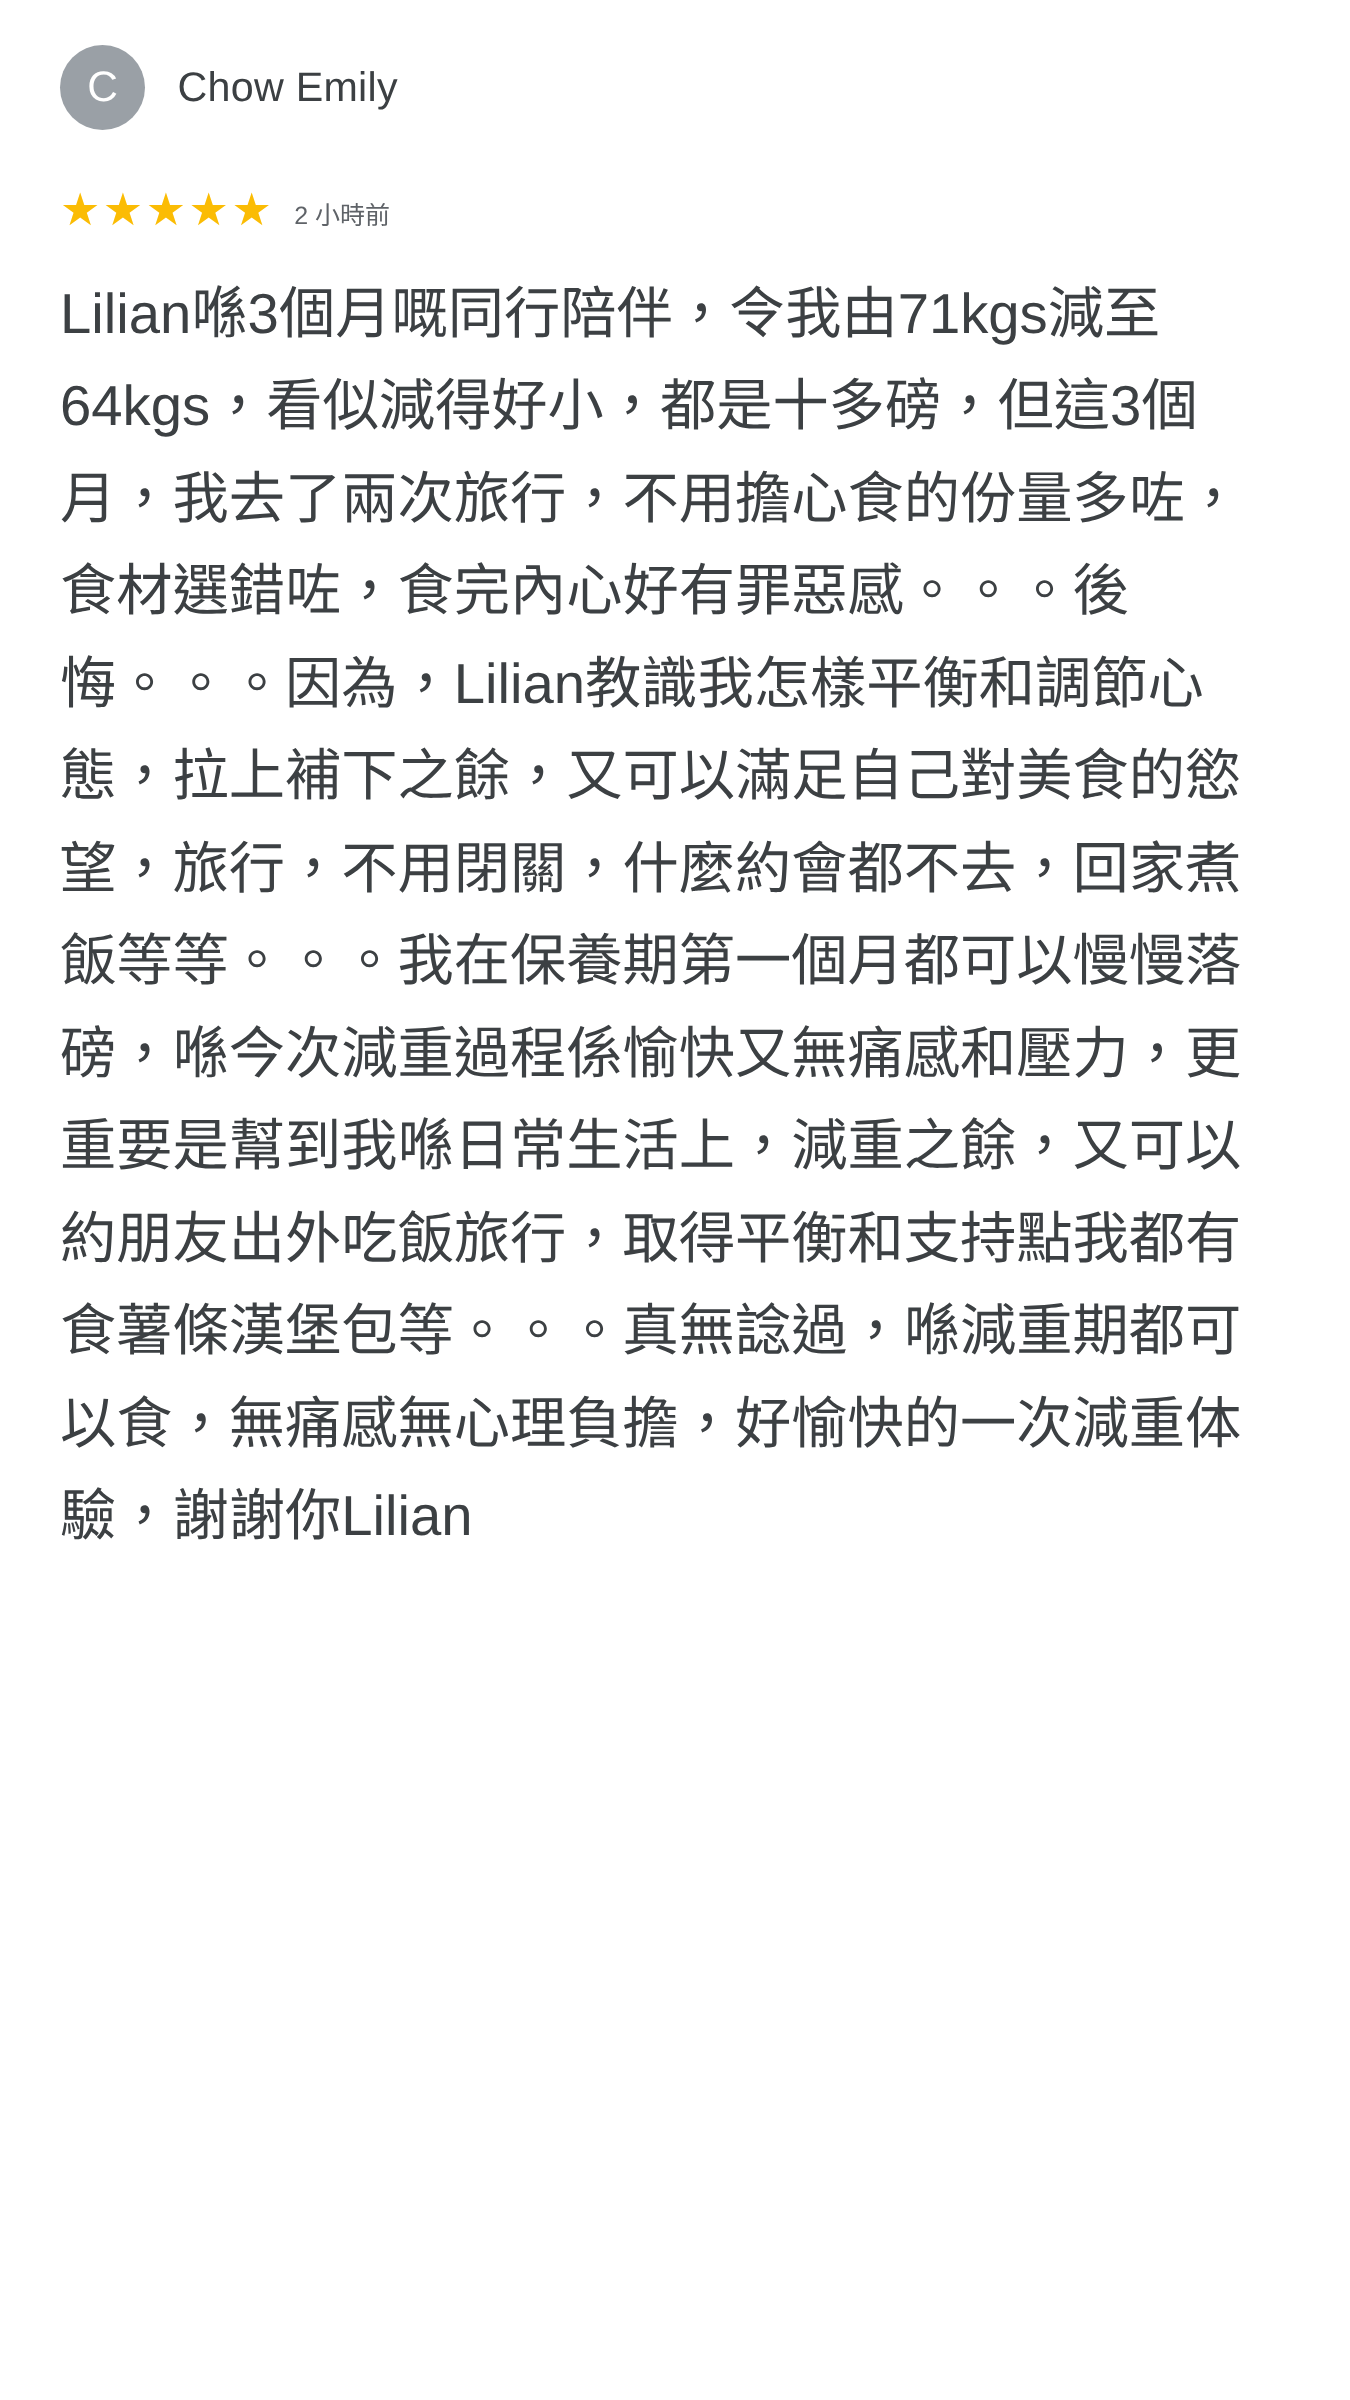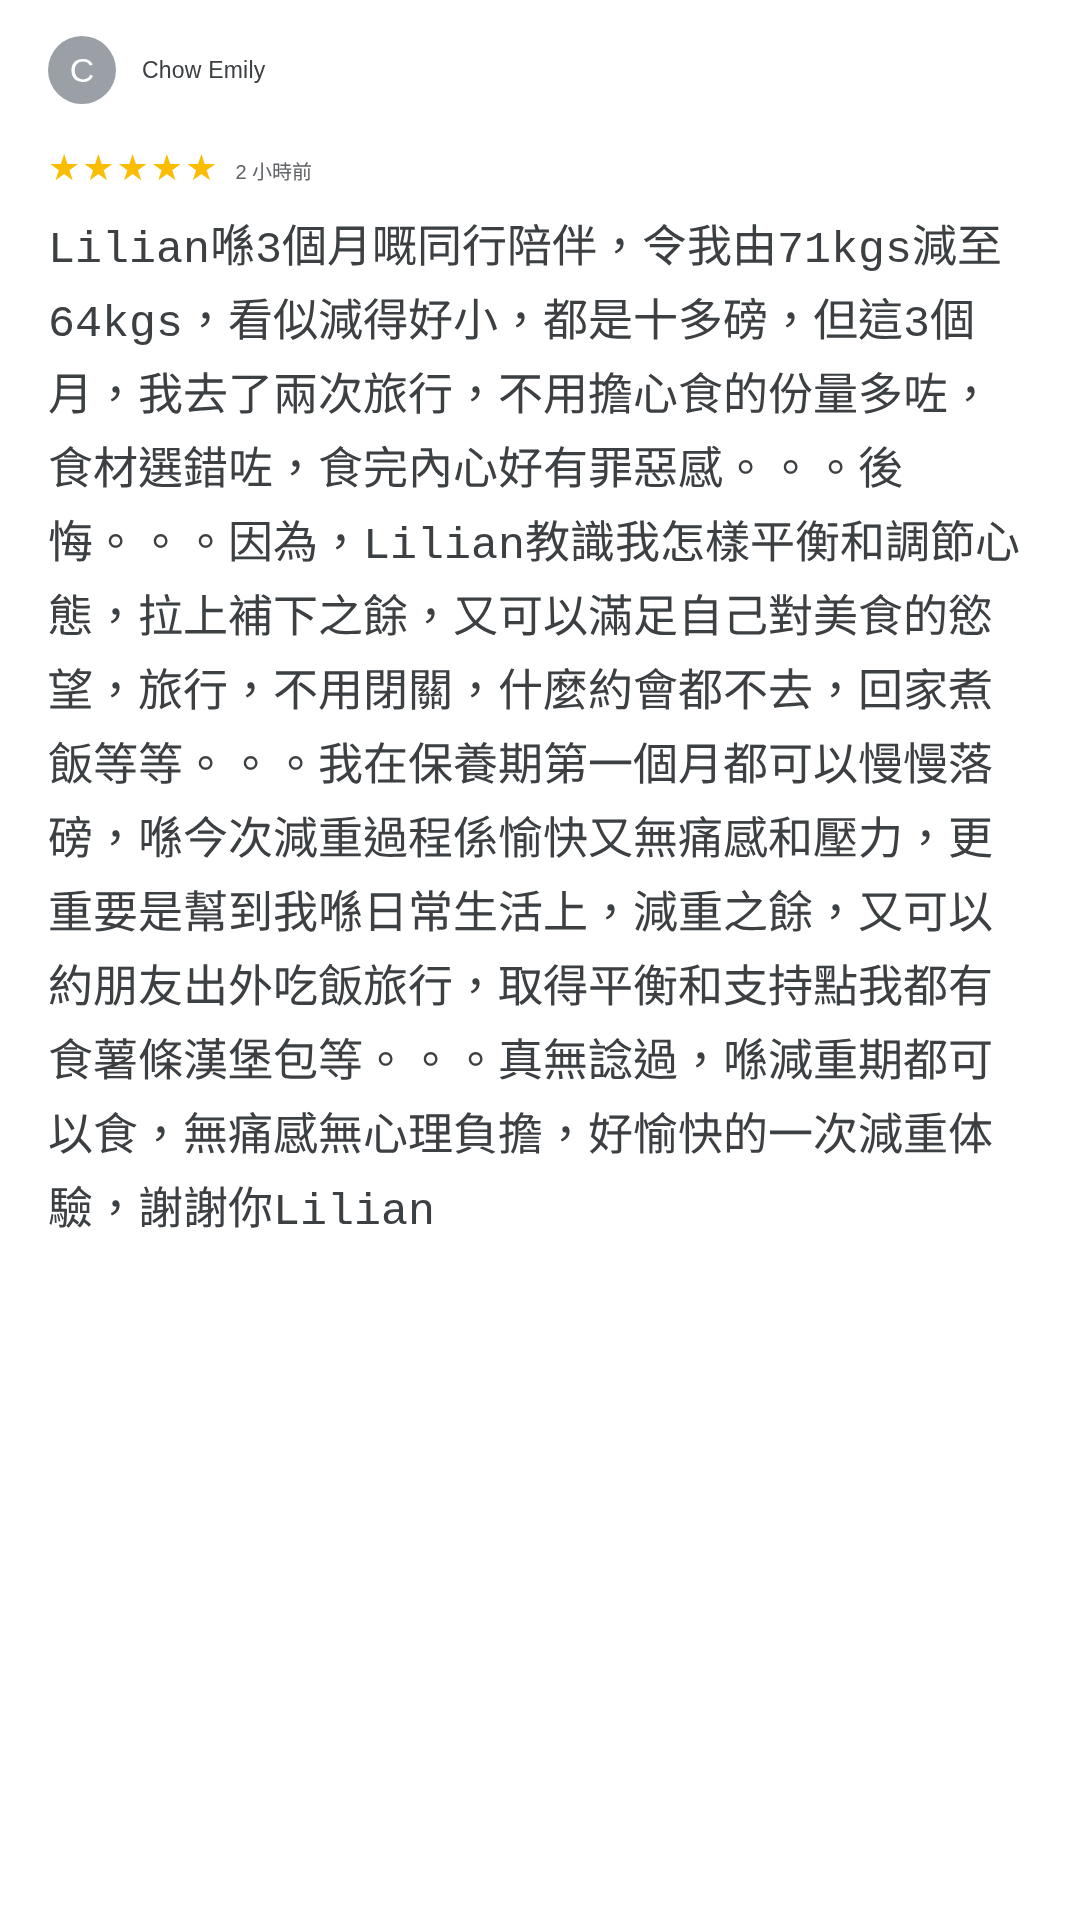--- a/index.html
+++ b/index.html
@@ -39,21 +39,21 @@
     display: flex;
     align-items: center;
     justify-content: center;
     font-size: 34px;
     font-weight: 400;
     line-height: 1;
     flex: none;
     user-select: none;
   }
   .reviewer-name {
-    font-size: 23px;
+    font-size: 33px;
     color: #3c4043;
     font-weight: 400;
     letter-spacing: 0.2px;
   }
 
   
   .rating-row {
     display: flex;
     align-items: center;
     gap: 18px;
@@ -80,21 +80,20 @@
   
   .review-text {
     margin-top: 26px;
     font-size: 45px;
     line-height: 74px;
     color: #3c4043;
     letter-spacing: 0px;
     text-align: left;
     word-break: break-word;
     white-space: pre-wrap;
-    font-family: Liberation Mono, monospace;
   }
 </style>
 </head>
 <body>
 
 <div class="review-card">
 
   <div class="review-header">
     <div class="avatar" style="background: rgb(154, 160, 166);">C</div>
     <div class="reviewer-name">Chow Emily</div>

